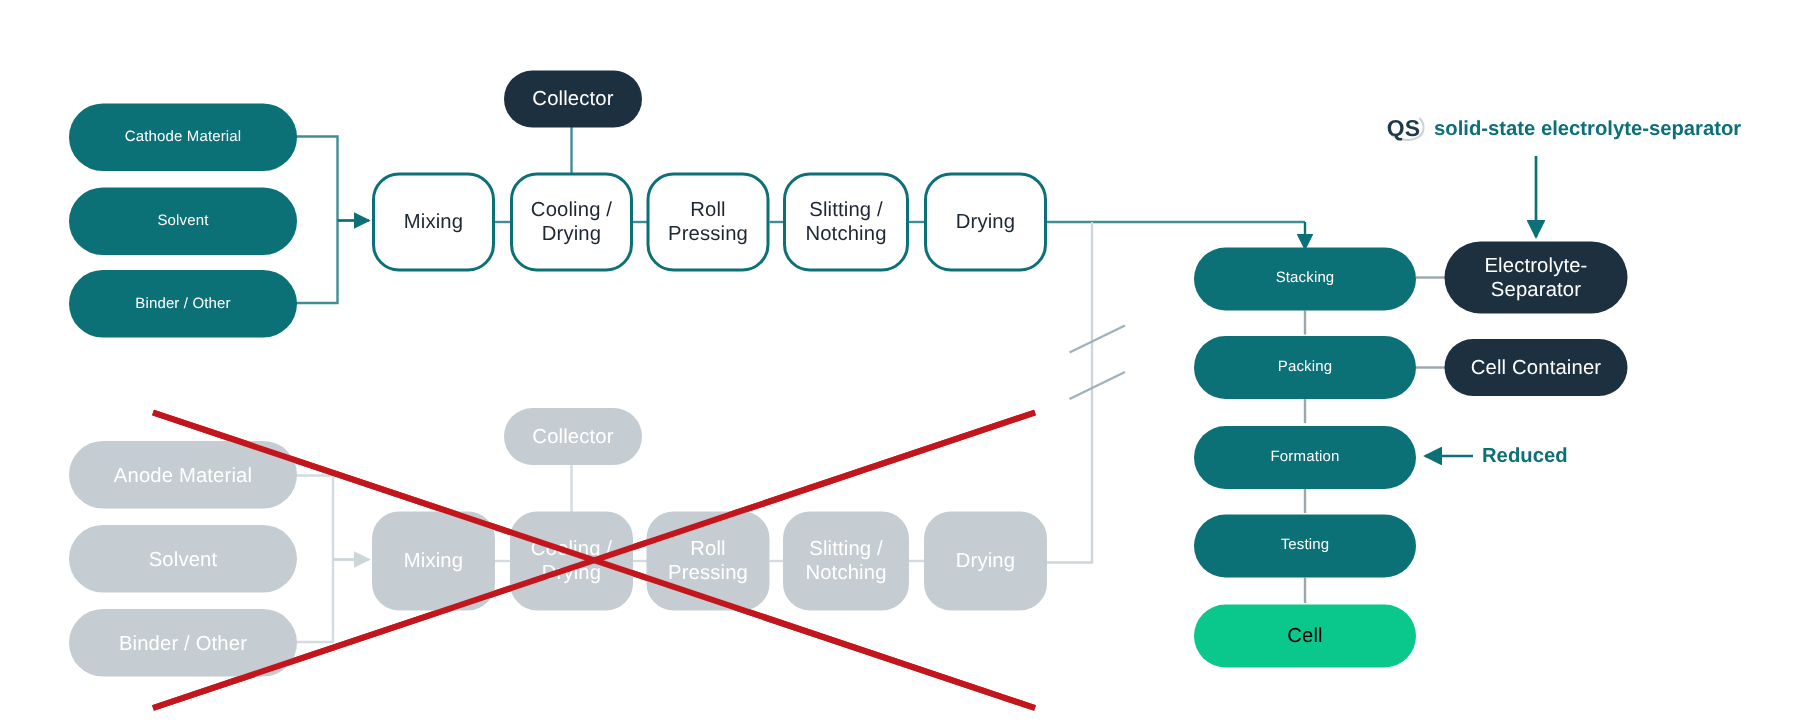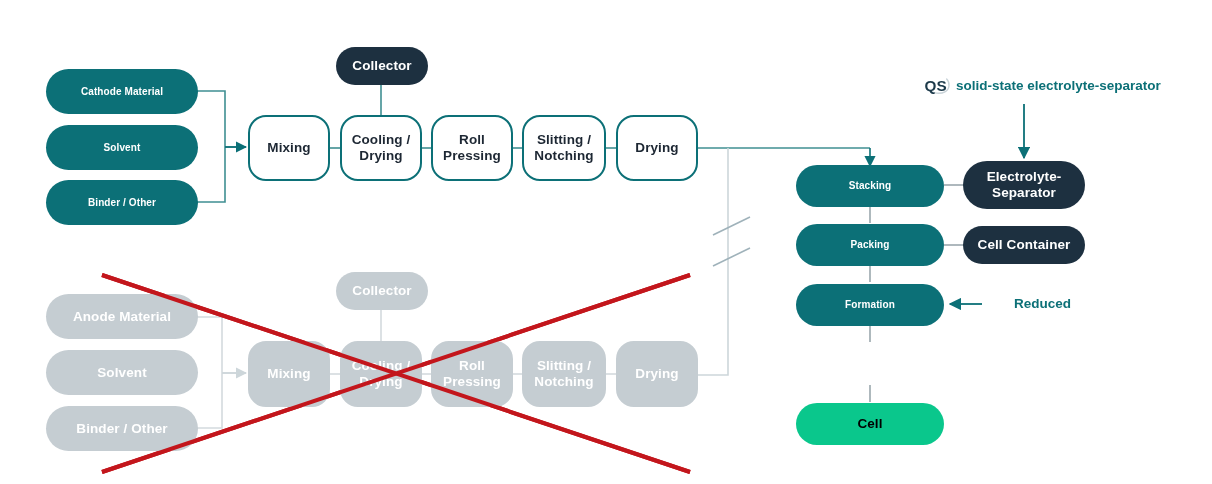--- a/index.html
+++ b/index.html
@@ -26,21 +26,21 @@
     height: 484px;
     pointer-events: none;
   }
   .node {
     position: absolute;
     box-sizing: border-box;
     display: flex;
     align-items: center;
     justify-content: center;
     text-align: center;
-    font-weight: bold;
+    font-weight: normal;
     line-height: 1.18;
     letter-spacing: 0.1px;
   }
   
   .pill-teal {
     background: #0c7077;
     color: #ffffff;
     border-radius: 30px;
     font-size: 10px;
   }
@@ -81,21 +81,20 @@
     border-radius: 18px;
     font-size: 13.5px;
   }
   
   .label-teal {
     position: absolute;
     color: #0c7077;
     font-weight: bold;
     font-size: 13.5px;
     white-space: nowrap;
-    margin-left: 26px;
   }
   .logo-wrap {
     position: absolute;
     display: flex;
     align-items: center;
     text-align: center;
   }
   .logo-mark {
     width: 34px;
     height: 30px;
@@ -232,20 +231,23 @@
 
   <div class="node pill-teal" style="left:796px; top:165px; width:148px; height:42px;">
     <span>Stacking</span>
   </div>
   <div class="node pill-teal" style="left:796px; top:224px; width:148px; height:42px;">
     <span>Packing</span>
   </div>
   <div class="node pill-teal" style="left:796px; top:284px; width:148px; height:42px;">
     <span>Formation</span>
   </div>
+  <div class="node pill-teal" style="left:796px; top:343px; width:148px; height:42px;">
+    <span>Testing</span>
+  </div>
   <div class="node pill-green" style="left:796px; top:403px; width:148px; height:42px;">
     <span>Cell</span>
   </div>
 
   <div class="node pill-navy" style="left:963px; top:161px; width:122px; height:48px; flex-direction:column;">
     <span>Electrolyte-</span>
     <span>Separator</span>
   </div>
   <div class="node pill-navy" style="left:963px; top:226px; width:122px; height:38px;">
     <span>Cell Container</span>

